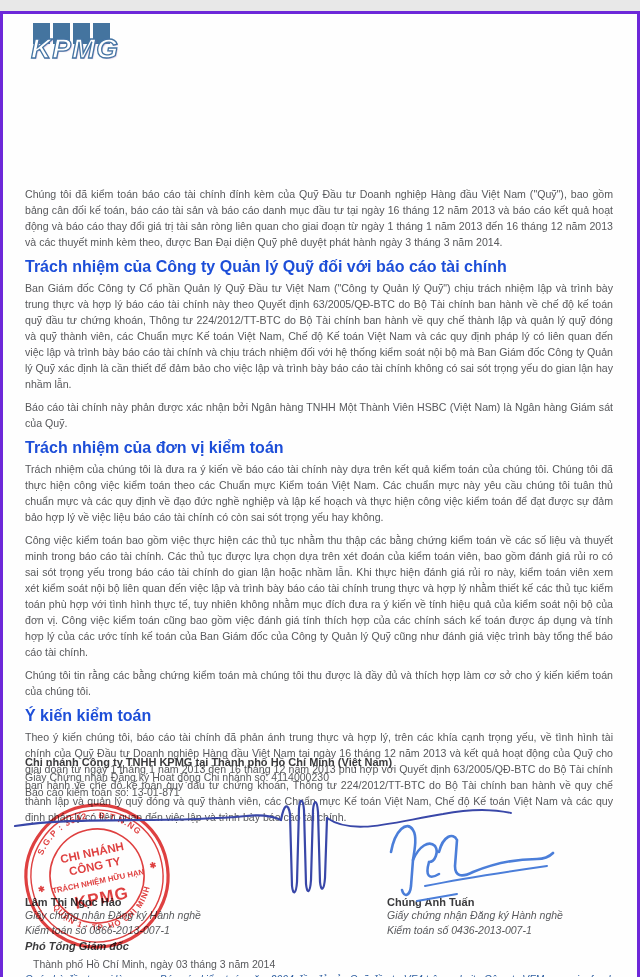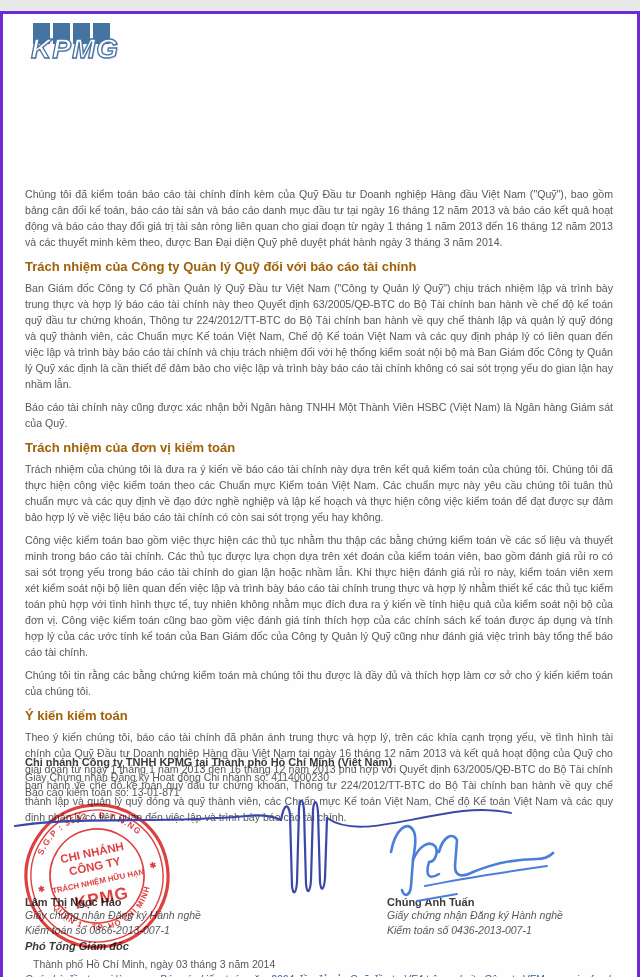--- a/index.html
+++ b/index.html
@@ -24,21 +24,21 @@
   
   .title{position:absolute;left:22px;right:24px;top:84px;color:#24406e;}
   .title-line{font-size:24px;font-weight:bold;line-height:27px;letter-spacing:-0.3px;}
   .subtitle{font-size:16.5px;font-weight:bold;margin-top:5px;letter-spacing:-0.2px;}
   
   .body-text{
     position:absolute;left:22px;right:24px;top:172px;
     font-size:10.6px;line-height:16px;color:#57585b;text-align:justify;
   }
   .body-text p{margin:0 0 7px 0;}
-  .sec-head{font-size:13px;font-weight:bold;color:#a16207;margin:9px 0 5px 0;}
+  .sec-head{font-size:16px;font-weight:bold;color:#1d4ed8;margin:9px 0 5px 0;}
   
   .footer{position:absolute;left:22px;right:24px;top:742px;height:232px;}
   .branch{font-size:11px;font-weight:bold;color:#3b3b3d;}
   .reg,.report{font-size:10.5px;color:#57585b;margin-top:3px;}
   .stamp{position:absolute;left:-6px;top:42px;z-index:3;mix-blend-mode:multiply;opacity:0.92;}
   .sig-left{position:absolute;left:-14px;top:38px;z-index:4;}
   .sig-right{position:absolute;left:348px;top:52px;z-index:4;}
   .signer{position:absolute;top:140px;z-index:1;}
   .signer-left{left:0;width:300px;}
   .signer-right{left:362px;width:240px;}
@@ -64,21 +64,21 @@
       <div class="kpmg-word">KPMG</div>
     </div>
   </div>
 
 
   <div class="body-text">
     <p>Chúng tôi đã kiểm toán báo cáo tài chính đính kèm của Quỹ Đầu tư Doanh nghiệp Hàng đầu Việt Nam ("Quỹ"), bao gồm bảng cân đối kế toán, báo cáo tài sản và báo cáo danh mục đầu tư tại ngày 16 tháng 12 năm 2013 và báo cáo kết quả hoạt động và báo cáo thay đổi giá trị tài sản ròng liên quan cho giai đoạn từ ngày 1 tháng 1 năm 2013 đến 16 tháng 12 năm 2013 và các thuyết minh kèm theo, được Ban Đại diện Quỹ phê duyệt phát hành ngày 3 tháng 3 năm 2014.</p>
 
     <div class="sec-head">Trách nhiệm của Công ty Quản lý Quỹ đối với báo cáo tài chính</div>
     <p>Ban Giám đốc Công ty Cổ phần Quản lý Quỹ Đầu tư Việt Nam ("Công ty Quản lý Quỹ") chịu trách nhiệm lập và trình bày trung thực và hợp lý báo cáo tài chính này theo Quyết định 63/2005/QĐ-BTC do Bộ Tài chính ban hành về chế độ kế toán quỹ đầu tư chứng khoán, Thông tư 224/2012/TT-BTC do Bộ Tài chính ban hành về quy chế thành lập và quản lý quỹ đóng và quỹ thành viên, các Chuẩn mực Kế toán Việt Nam, Chế độ Kế toán Việt Nam và các quy định pháp lý có liên quan đến việc lập và trình bày báo cáo tài chính và chịu trách nhiệm đối với hệ thống kiểm soát nội bộ mà Ban Giám đốc Công ty Quản lý Quỹ xác định là cần thiết để đảm bảo cho việc lập và trình bày báo cáo tài chính không có sai sót trọng yếu do gian lận hay nhầm lẫn.</p>
-    <p>Báo cáo tài chính này cũng được xác nhận bởi Ngân hàng TNHH Một Thành Viên HSBC (Việt Nam) là Ngân hàng Giám sát của Quỹ.</p>
+    <p>Báo cáo tài chính này phản được xác nhận bởi Ngân hàng TNHH Một Thành Viên HSBC (Việt Nam) là Ngân hàng Giám sát của Quỹ.</p>
 
     <div class="sec-head">Trách nhiệm của đơn vị kiểm toán</div>
     <p>Trách nhiệm của chúng tôi là đưa ra ý kiến về báo cáo tài chính này dựa trên kết quả kiểm toán của chúng tôi.  Chúng tôi đã thực hiện công việc kiểm toán theo các Chuẩn mực Kiểm toán Việt Nam.  Các chuẩn mực này yêu cầu chúng tôi tuân thủ chuẩn mực và các quy định về đạo đức nghề nghiệp và lập kế hoạch và thực hiện công việc kiểm toán để đạt được sự đảm bảo hợp lý về việc liệu báo cáo tài chính có còn sai sót trọng yếu hay không.</p>
     <p>Công việc kiểm toán bao gồm việc thực hiện các thủ tục nhằm thu thập các bằng chứng kiểm toán về  các số liệu và thuyết minh trong báo cáo tài chính.  Các thủ tục được lựa chọn dựa trên xét đoán của kiểm toán viên, bao gồm đánh giá rủi ro có sai sót trọng yếu trong báo cáo tài chính do gian lận hoặc nhầm lẫn.  Khi thực hiện đánh giá rủi ro này, kiểm toán viên xem xét kiểm soát nội bộ liên quan đến việc lập và trình bày báo cáo tài chính trung thực và hợp lý nhằm thiết kế các thủ tục kiểm toán phù hợp với tình hình thực tế, tuy nhiên không nhằm mục đích đưa ra ý kiến về tính hiệu quả của kiểm soát nội bộ của đơn vị.  Công việc kiểm toán cũng bao gồm việc đánh giá tính thích hợp của các chính sách kế toán được áp dụng và tính hợp lý của các ước tính kế toán của Ban Giám đốc của Công ty Quản lý Quỹ cũng như đánh giá việc trình bày tổng thể báo cáo tài chính.</p>
     <p>Chúng tôi tin rằng các bằng chứng kiểm toán mà chúng tôi thu được là đầy đủ và thích hợp làm cơ sở cho ý kiến kiểm toán của chúng tôi.</p>
 
     <div class="sec-head">Ý kiến kiểm toán</div>
     <p>Theo ý kiến chúng tôi, báo cáo tài chính đã phản ánh trung thực và hợp lý, trên các khía cạnh trọng yếu, về tình hình tài chính của Quỹ Đầu tư Doanh nghiệp Hàng đầu Việt Nam tại ngày 16 tháng 12 năm 2013 và kết quả hoạt động của Quỹ cho giai đoạn từ ngày 1 tháng 1 năm 2013 đến 16 tháng 12 năm 2013 phù hợp với Quyết định 63/2005/QĐ-BTC do Bộ Tài chính ban hành về chế độ kế toán quỹ đầu tư chứng khoán, Thông tư 224/2012/TT-BTC do Bộ Tài chính ban hành về quy chế thành lập và quản lý quỹ đóng và quỹ thành viên, các Chuẩn mực Kế toán Việt Nam, Chế độ Kế toán Việt Nam và các quy định pháp lý có liên quan đến việc lập và trình bày báo cáo tài chính.</p>
   </div>
 

